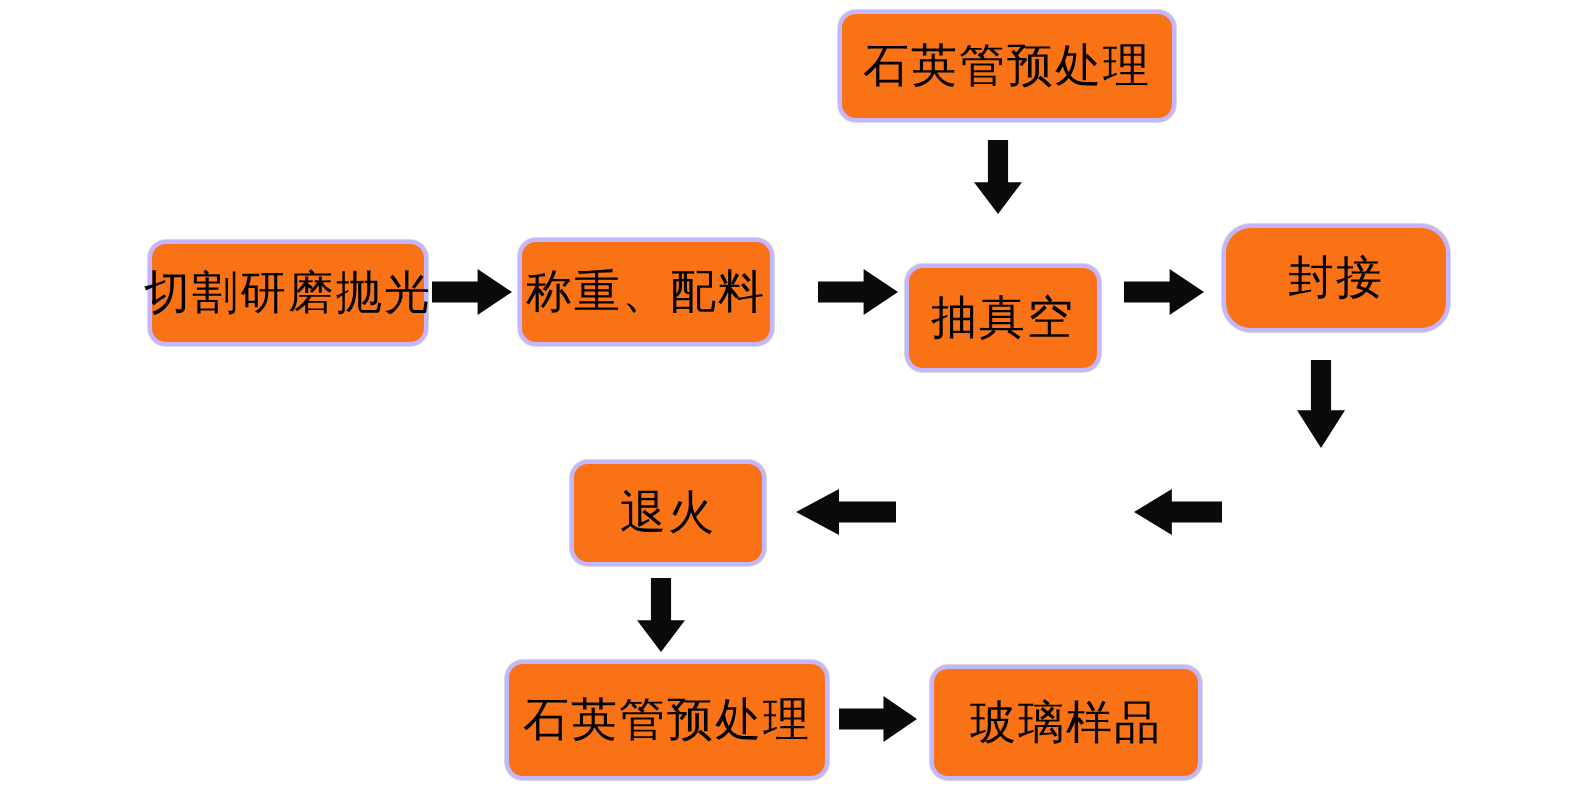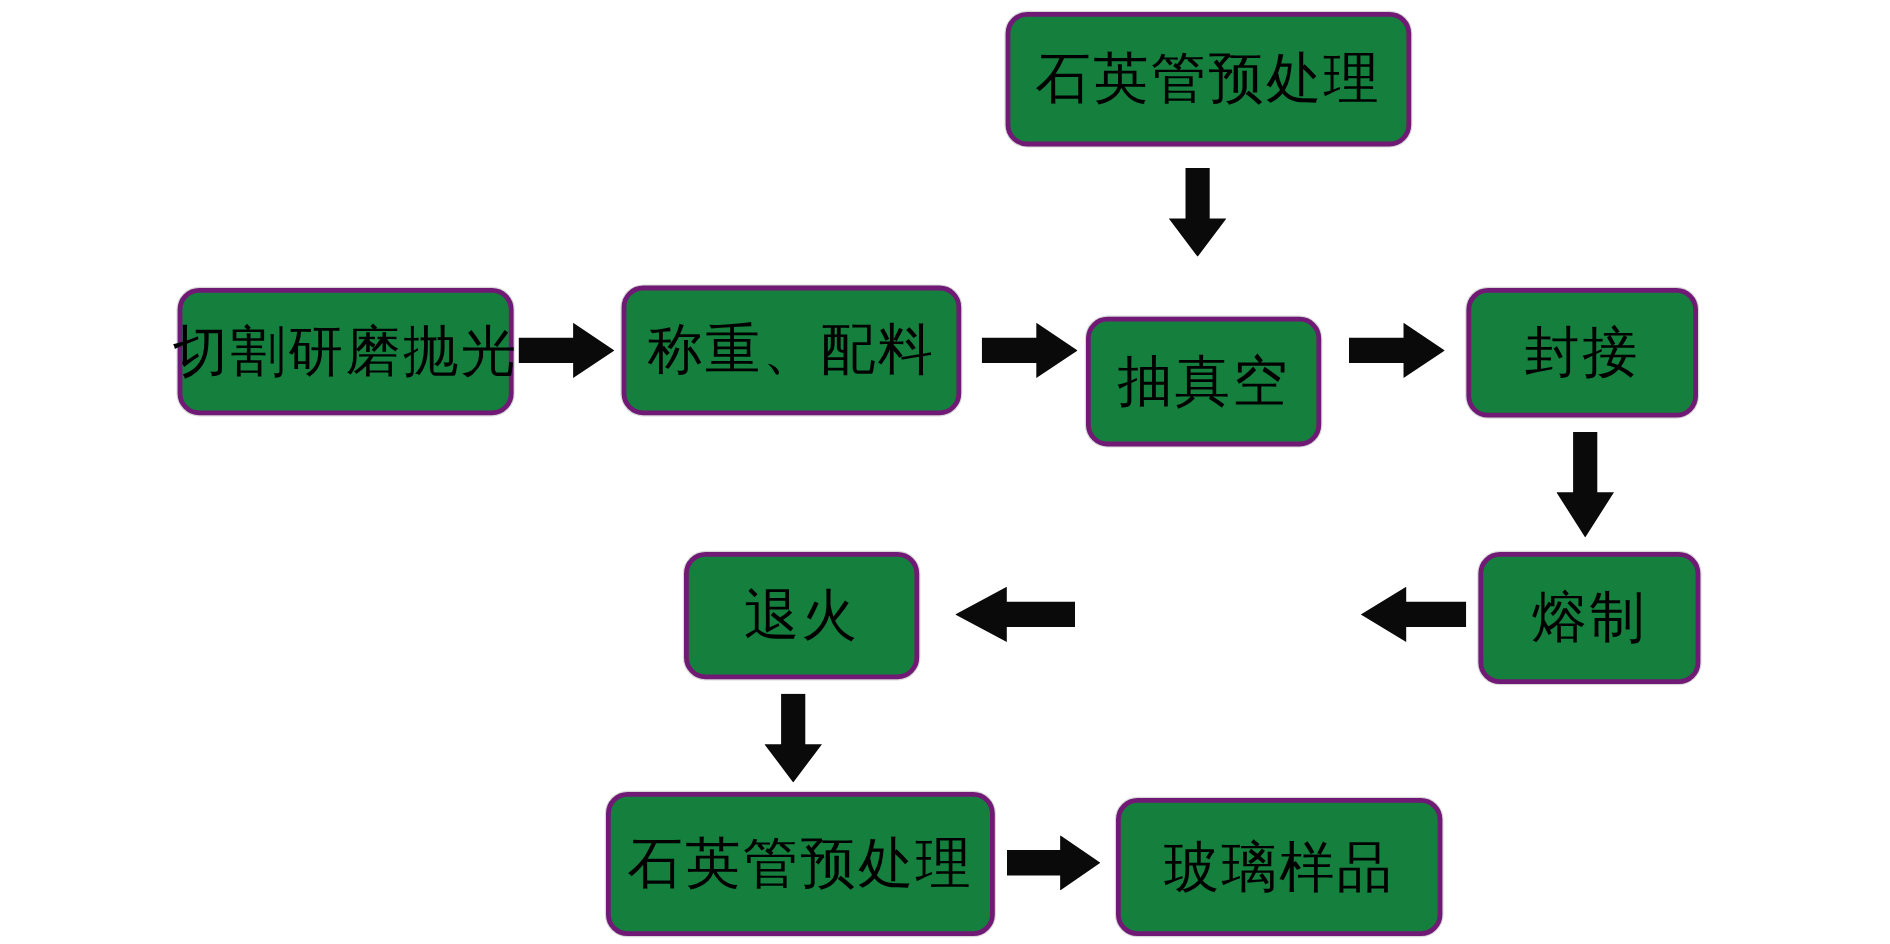--- a/index.html
+++ b/index.html
@@ -11,22 +11,22 @@
     position: relative;
     width: 1575px;
     height: 787px;
     background: #ffffff;
     font-family: "Liberation Serif", "DejaVu Serif", serif;
     overflow: hidden;
   }
   .node {
     position: absolute;
     box-sizing: border-box;
-    background: #15803d;
-    border: 4px solid #701a75;
+    background: #f97316;
+    border: 4px solid #c4b5fd;
     border-radius: 18px;
     display: flex;
     align-items: center;
     justify-content: center;
     color: #000000;
     font-size: 46px;
     letter-spacing: 2px;
     white-space: nowrap;
     box-shadow: 0 0 0 1px rgba(0,0,0,0.15);
   }
@@ -40,23 +40,23 @@
   .arrow.left {
     clip-path: polygon(100% 27%, 43% 27%, 43% 0%, 0% 50%, 43% 100%, 43% 73%, 100% 73%);
   }
   .arrow.down {
     clip-path: polygon(29% 0%, 71% 0%, 71% 57%, 100% 57%, 50% 100%, 0% 57%, 29% 57%);
   }
 
   
   #n-quartz  { left: 838px;  top: 10px;  width: 338px; height: 112px; }
   #n-raw     { left: 148px;  top: 240px; width: 280px; height: 106px; }
-  #n-weigh   { left: 518px;  top: 238px; width: 283px; height: 108px; }
+  #n-weigh   { left: 518px;  top: 238px; width: 256px; height: 108px; }
   #n-vacuum  { left: 905px;  top: 240px; width: 196px; height: 108px; margin-top: 24px; }
-  #n-seal    { left: 1222px; top: 240px; width: 193px; height: 108px; }
+  #n-seal    { left: 1222px; top: 224px; width: 228px; height: 108px; border-radius: 29px; }
   #n-melt    { left: 1232px; top: 460px; width: 185px; height: 110px; }
   #n-quench  { left: 913px;  top: 458px; width: 192px; height: 108px; }
   #n-anneal  { left: 570px;  top: 460px; width: 196px; height: 106px; }
   #n-cut     { left: 505px;  top: 660px; width: 324px; height: 120px; }
   #n-sample  { left: 930px;  top: 665px; width: 272px; height: 115px; }
 
   
   #a-quartz-vacuum { left: 974px;  top: 140px; width: 48px;  height: 74px; }
   #a-raw-weigh     { left: 432px;  top: 269px; width: 80px;  height: 46px; }
   #a-weigh-vacuum  { left: 818px;  top: 269px; width: 80px;  height: 46px; }
@@ -75,21 +75,20 @@
   <div class="node" id="n-quartz">石英管预处理</div>
 
   <div class="node" id="n-raw">切割研磨抛光</div>
 
   <div class="node" id="n-weigh">称重、配料</div>
 
   <div class="node" id="n-vacuum">抽真空</div>
 
   <div class="node" id="n-seal">封接</div>
 
-  <div class="node" id="n-melt">熔制</div>
 
 
   <div class="node" id="n-anneal">退火</div>
 
   <div class="node" id="n-cut">石英管预处理</div>
 
   <div class="node" id="n-sample">玻璃样品</div>
 
   <div class="arrow down" id="a-quartz-vacuum"></div>
   <div class="arrow right" id="a-raw-weigh"></div>

